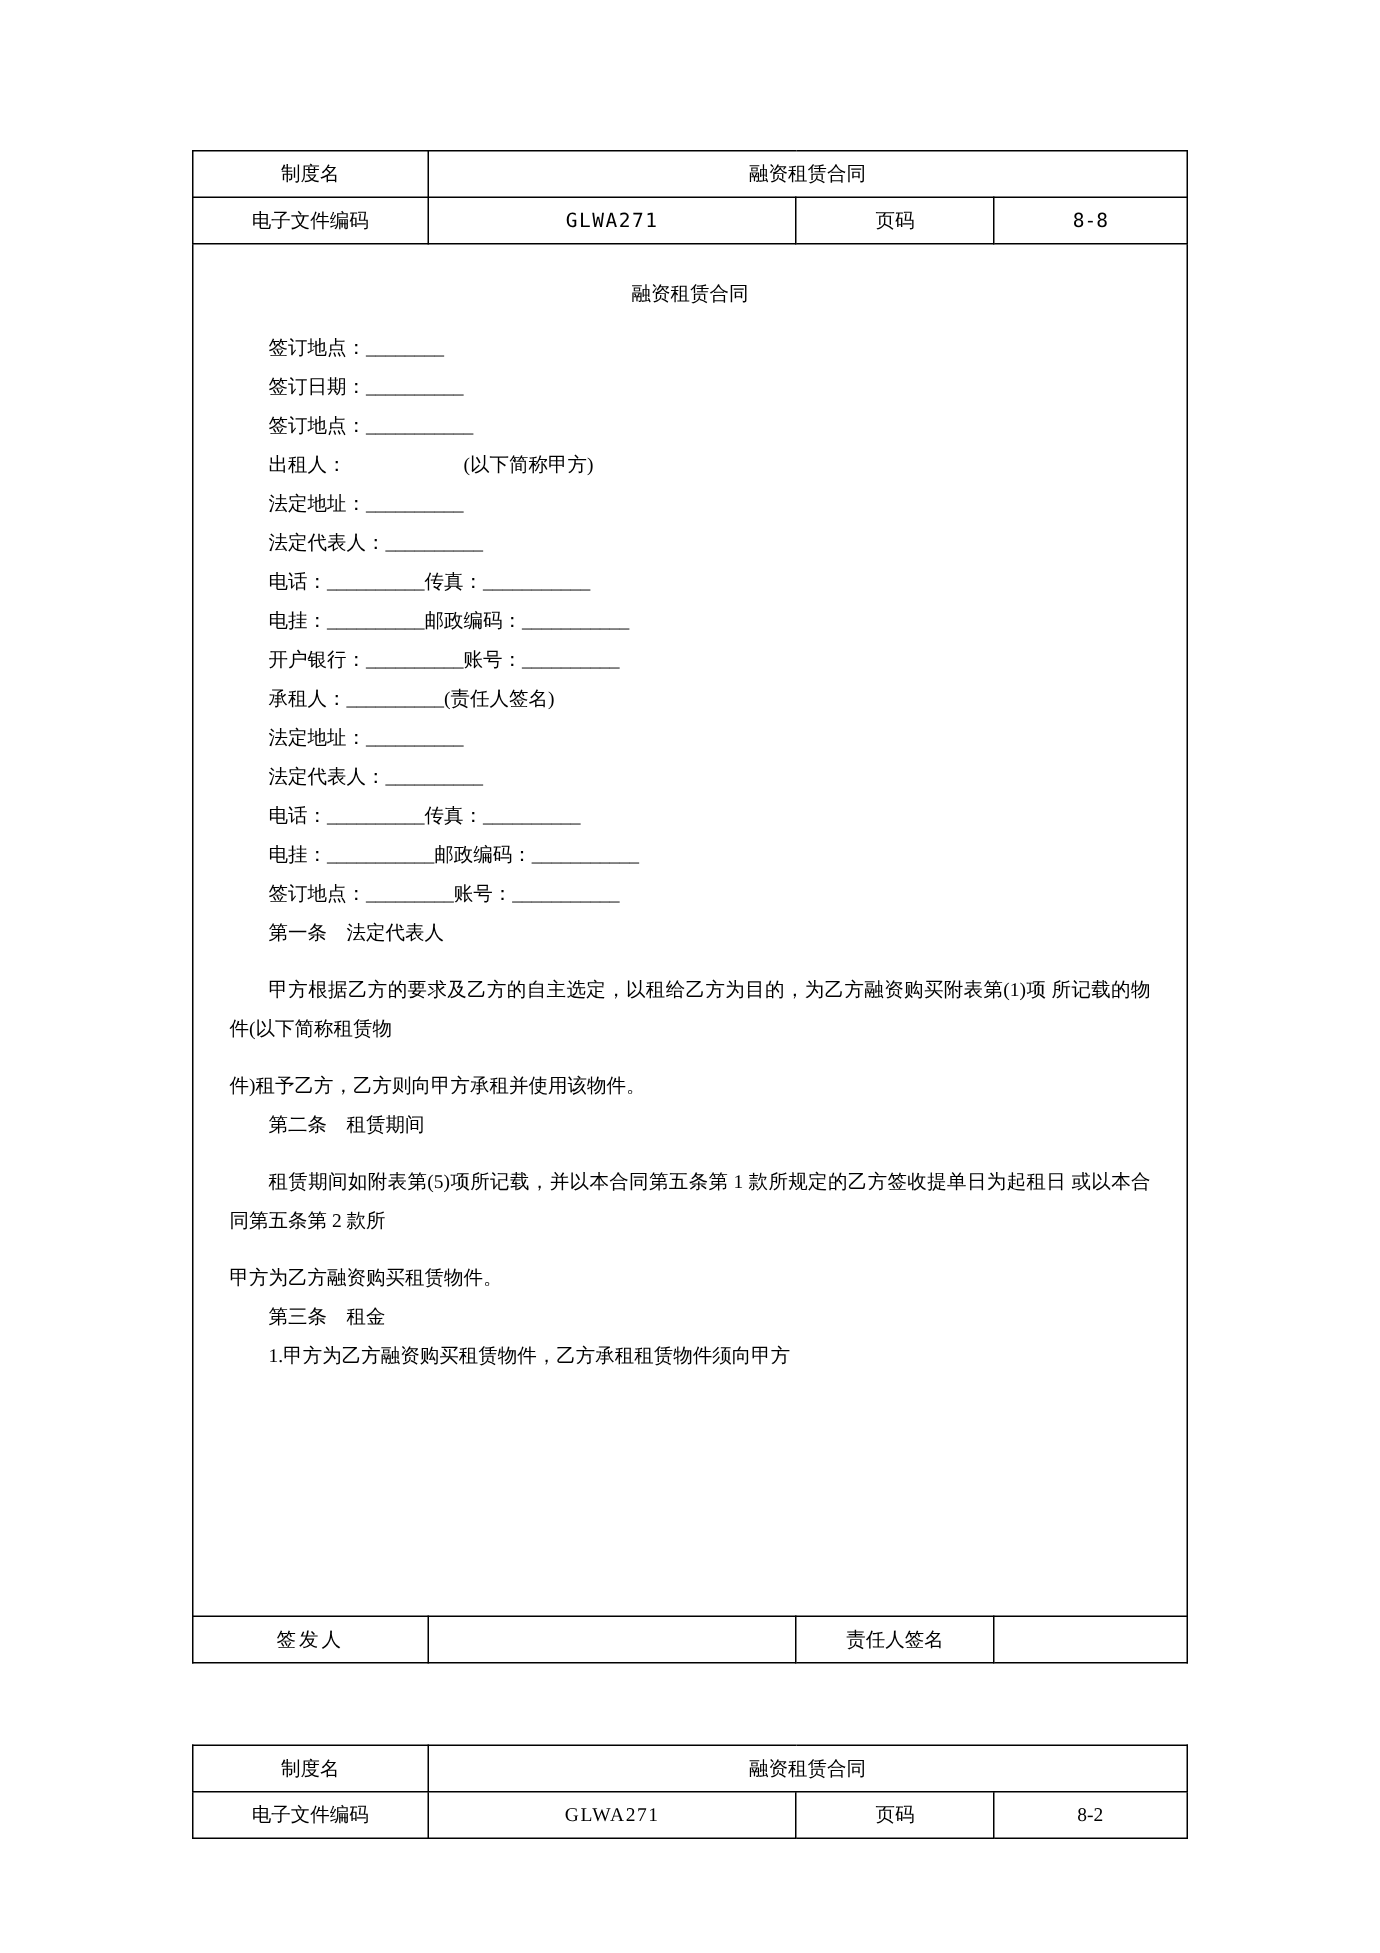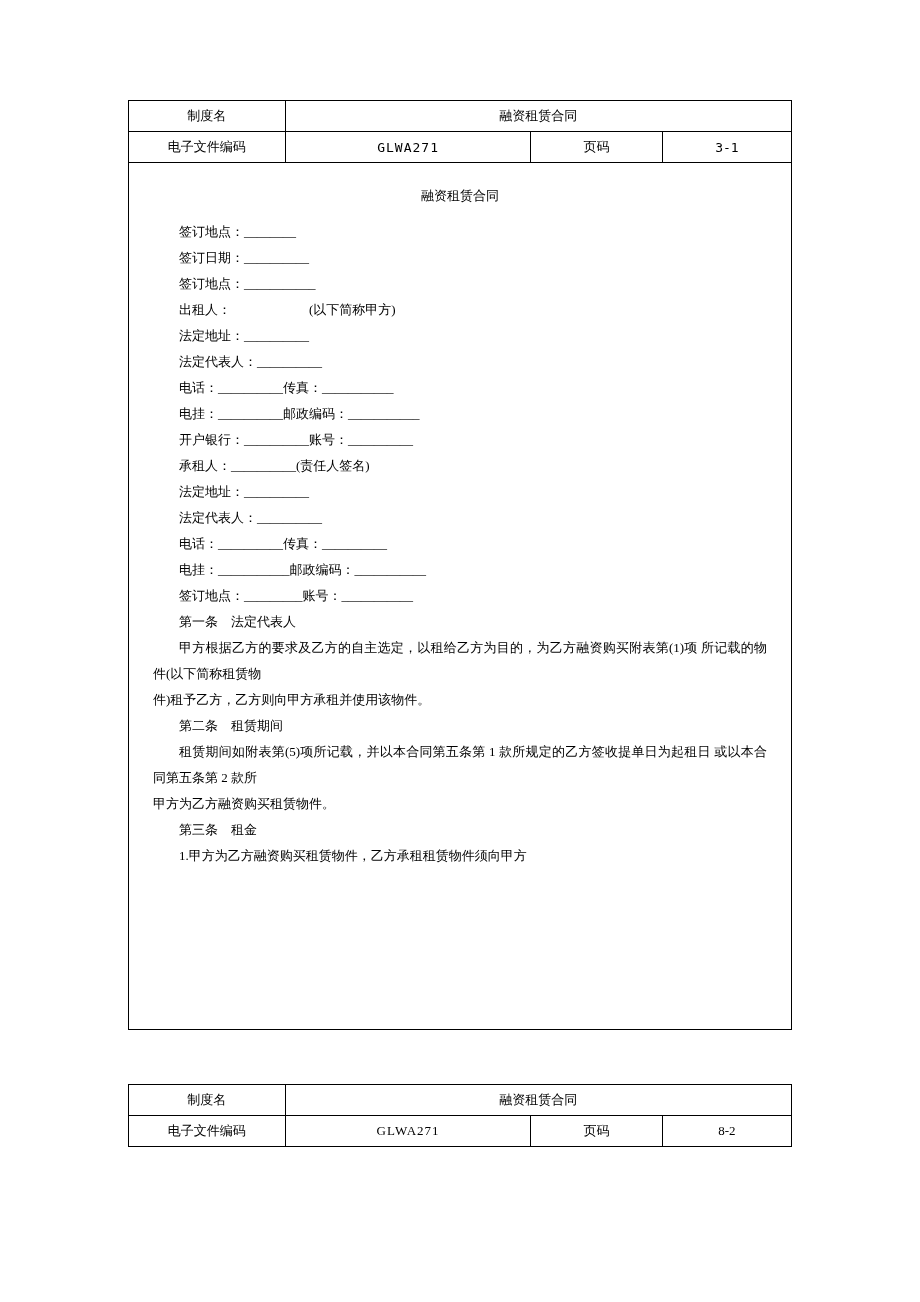--- a/index.html
+++ b/index.html
@@ -35,21 +35,21 @@
       padding: 20px 24px 160px 24px !important;
       line-height: 2.0;
     }
     .title {
       text-align: center;
       margin-bottom: 10px;
       font-size: 13px;
     }
     .indent-line { padding-left: 2em; }
     .indent-para { text-indent: 2em; }
-    .block-para { text-align: justify; }
+    .block-para { text-align: justify; margin-top: 12px; }
     .footer-row td:nth-child(1) { width: 148px; }
     .footer-row td:nth-child(2) { }
     .footer-row td:nth-child(3) { width: 124px; }
     .footer-row td:nth-child(4) { width: 122px; }
     .gap { height: 54px; }
     .second-table { border-collapse: collapse; width: 100%; border: 1px solid #000; }
     .second-table td { border: 1px solid #000; padding: 6px 8px; text-align: center; font-size: 13px; }
     .loose { letter-spacing: 2px; }
   </style>
 </head>
@@ -58,21 +58,21 @@
 <table class="doc-table">
   <tbody>
       <tr class="header-row1">
     <td>制度名</td>
     <td colspan="3">融资租赁合同</td>
   </tr>
   <tr class="header-row2">
     <td>电子文件编码</td>
     <td>GLWA271</td>
     <td>页码</td>
-    <td>3-1</td>
+    <td>8-8</td>
   </tr>
   <tr>
     <td colspan="4" class="content-cell">
       <div class="title">融资租赁合同</div>
       <div class="indent-line">签订地点：________</div>
       <div class="indent-line">签订日期：__________</div>
       <div class="indent-line">签订地点：___________</div>
       <div class="indent-line">出租人：　　　　　　(以下简称甲方)</div>
       <div class="indent-line">法定地址：__________</div>
       <div class="indent-line">法定代表人：__________</div>
@@ -88,20 +88,26 @@
       <div class="indent-line">第一条　法定代表人</div>
       <div class="indent-para block-para">甲方根据乙方的要求及乙方的自主选定，以租给乙方为目的，为乙方融资购买附表第(1)项  所记载的物件(以下简称租赁物</div>
       <div class="block-para">件)租予乙方，乙方则向甲方承租并使用该物件。</div>
       <div class="indent-line">第二条　租赁期间</div>
       <div class="indent-para block-para">租赁期间如附表第(5)项所记载，并以本合同第五条第 1 款所规定的乙方签收提单日为起租日  或以本合同第五条第 2 款所</div>
       <div class="block-para">甲方为乙方融资购买租赁物件。</div>
       <div class="indent-line">第三条　租金</div>
       <div class="indent-line">1.甲方为乙方融资购买租赁物件，乙方承租租赁物件须向甲方</div>
     </td>
   </tr>
+  <tr class="footer-row">
+    <td class="loose">签发人</td>
+    <td></td>
+    <td>责任人签名</td>
+    <td></td>
+  </tr>
 </tbody>
   </table>
 
 <div class="gap"></div>
 
 <table class="second-table">
   <tbody>
       <tr>
     <td style="width:104px">制度名</td>
     <td colspan="3">融资租赁合同</td>

